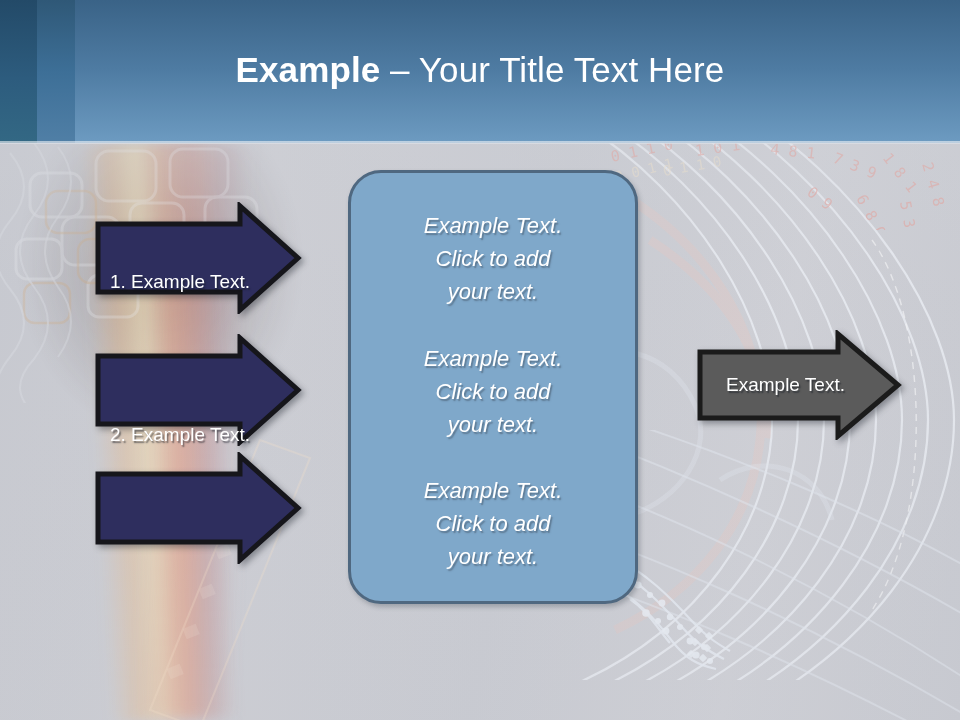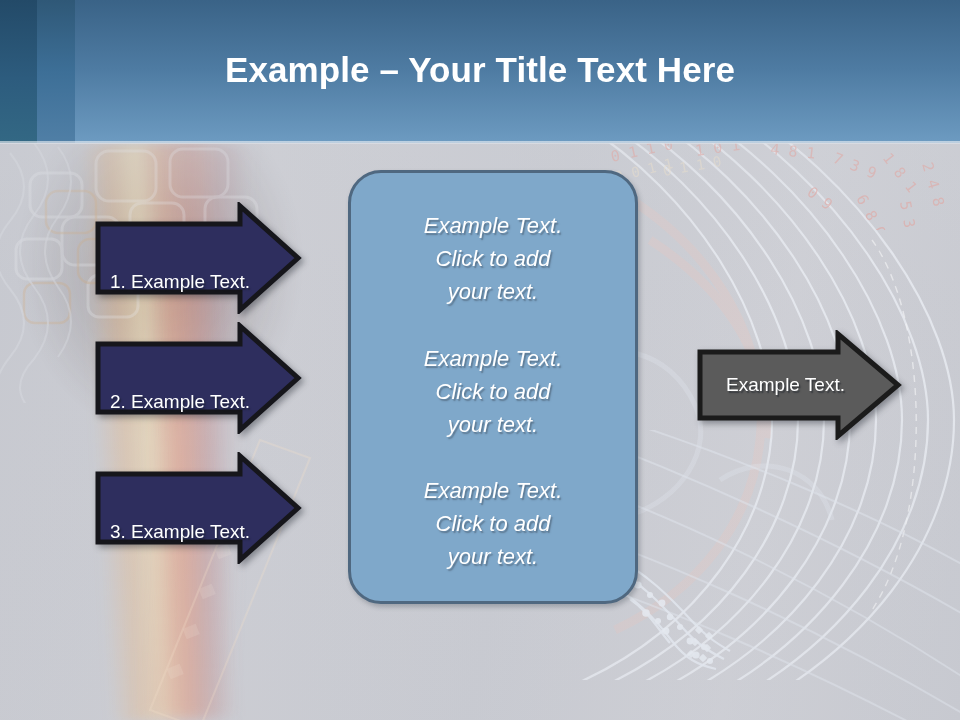--- a/index.html
+++ b/index.html
@@ -155,21 +155,21 @@
     left: 0; top: 48px;
     width: 960px;
     text-align: center;
     color: #ffffff;
     font-size: 35px;
     line-height: 44px;
     letter-spacing: .1px;
     white-space: nowrap;
   }
   .title .t-strong { font-weight: bold; }
-  .title .t-rest   { font-weight: bold; }
+  .title .t-rest   { font-weight: normal; }
 
   
   .center-panel {
     position: absolute;
     left: 348px; top: 170px;
     width: 290px; height: 434px;
     background: #7fa8ca;
     border: 3px solid #4f6880;
     border-radius: 33px;
     box-sizing: border-box;
@@ -215,21 +215,21 @@
 
   
   .arrow-navy { width: 208px; height: 112px; }
   .arrow-navy .arrow-label { margin-left: 16px; margin-top: 48px; }
 
   
   .arrow-gray { width: 206px; height: 110px; }
   .arrow-gray .arrow-label { margin-left: 30px; }
 
   #arrow-1 { left: 94px; top: 202px; }
-  #arrow-2 { left: 94px; top: 322px; }
+  #arrow-2 { left: 94px; top: 334px; align-items: flex-end; }
   #arrow-3 { left: 94px; top: 452px; }
   #arrow-out { left: 696px; top: 330px; }
 </style>
 </head>
 <body>
 
 <div id="slide">
 
   <div class="bg-layer bg-base"></div>
 
@@ -392,21 +392,20 @@
     <svg class="arrow-shape" viewBox="0 0 208 112" preserveAspectRatio="none">
       <polygon points="4,22 146,22 146,4 204,56 146,108 146,90 4,90" fill="#2e2e5e" stroke="#16161b" stroke-width="5" stroke-linejoin="miter"></polygon>
     </svg>
     <span class="arrow-label">2. Example Text.</span>
   </div>
 
   <div class="arrow arrow-navy" id="arrow-3">
     <svg class="arrow-shape" viewBox="0 0 208 112" preserveAspectRatio="none">
       <polygon points="4,22 146,22 146,4 204,56 146,108 146,90 4,90" fill="#2e2e5e" stroke="#16161b" stroke-width="5" stroke-linejoin="miter"></polygon>
     </svg>
-    <span class="arrow-label">3. Example Text.</span>
   </div>
 
   <div class="arrow arrow-gray" id="arrow-out">
     <svg class="arrow-shape" viewBox="0 0 206 110" preserveAspectRatio="none">
       <polygon points="4,22 142,22 142,4 202,55 142,106 142,88 4,88" fill="#5b5b5b" stroke="#1b1b1b" stroke-width="5" stroke-linejoin="miter"></polygon>
     </svg>
     <span class="arrow-label">Example Text.</span>
   </div>
 
 </div>

